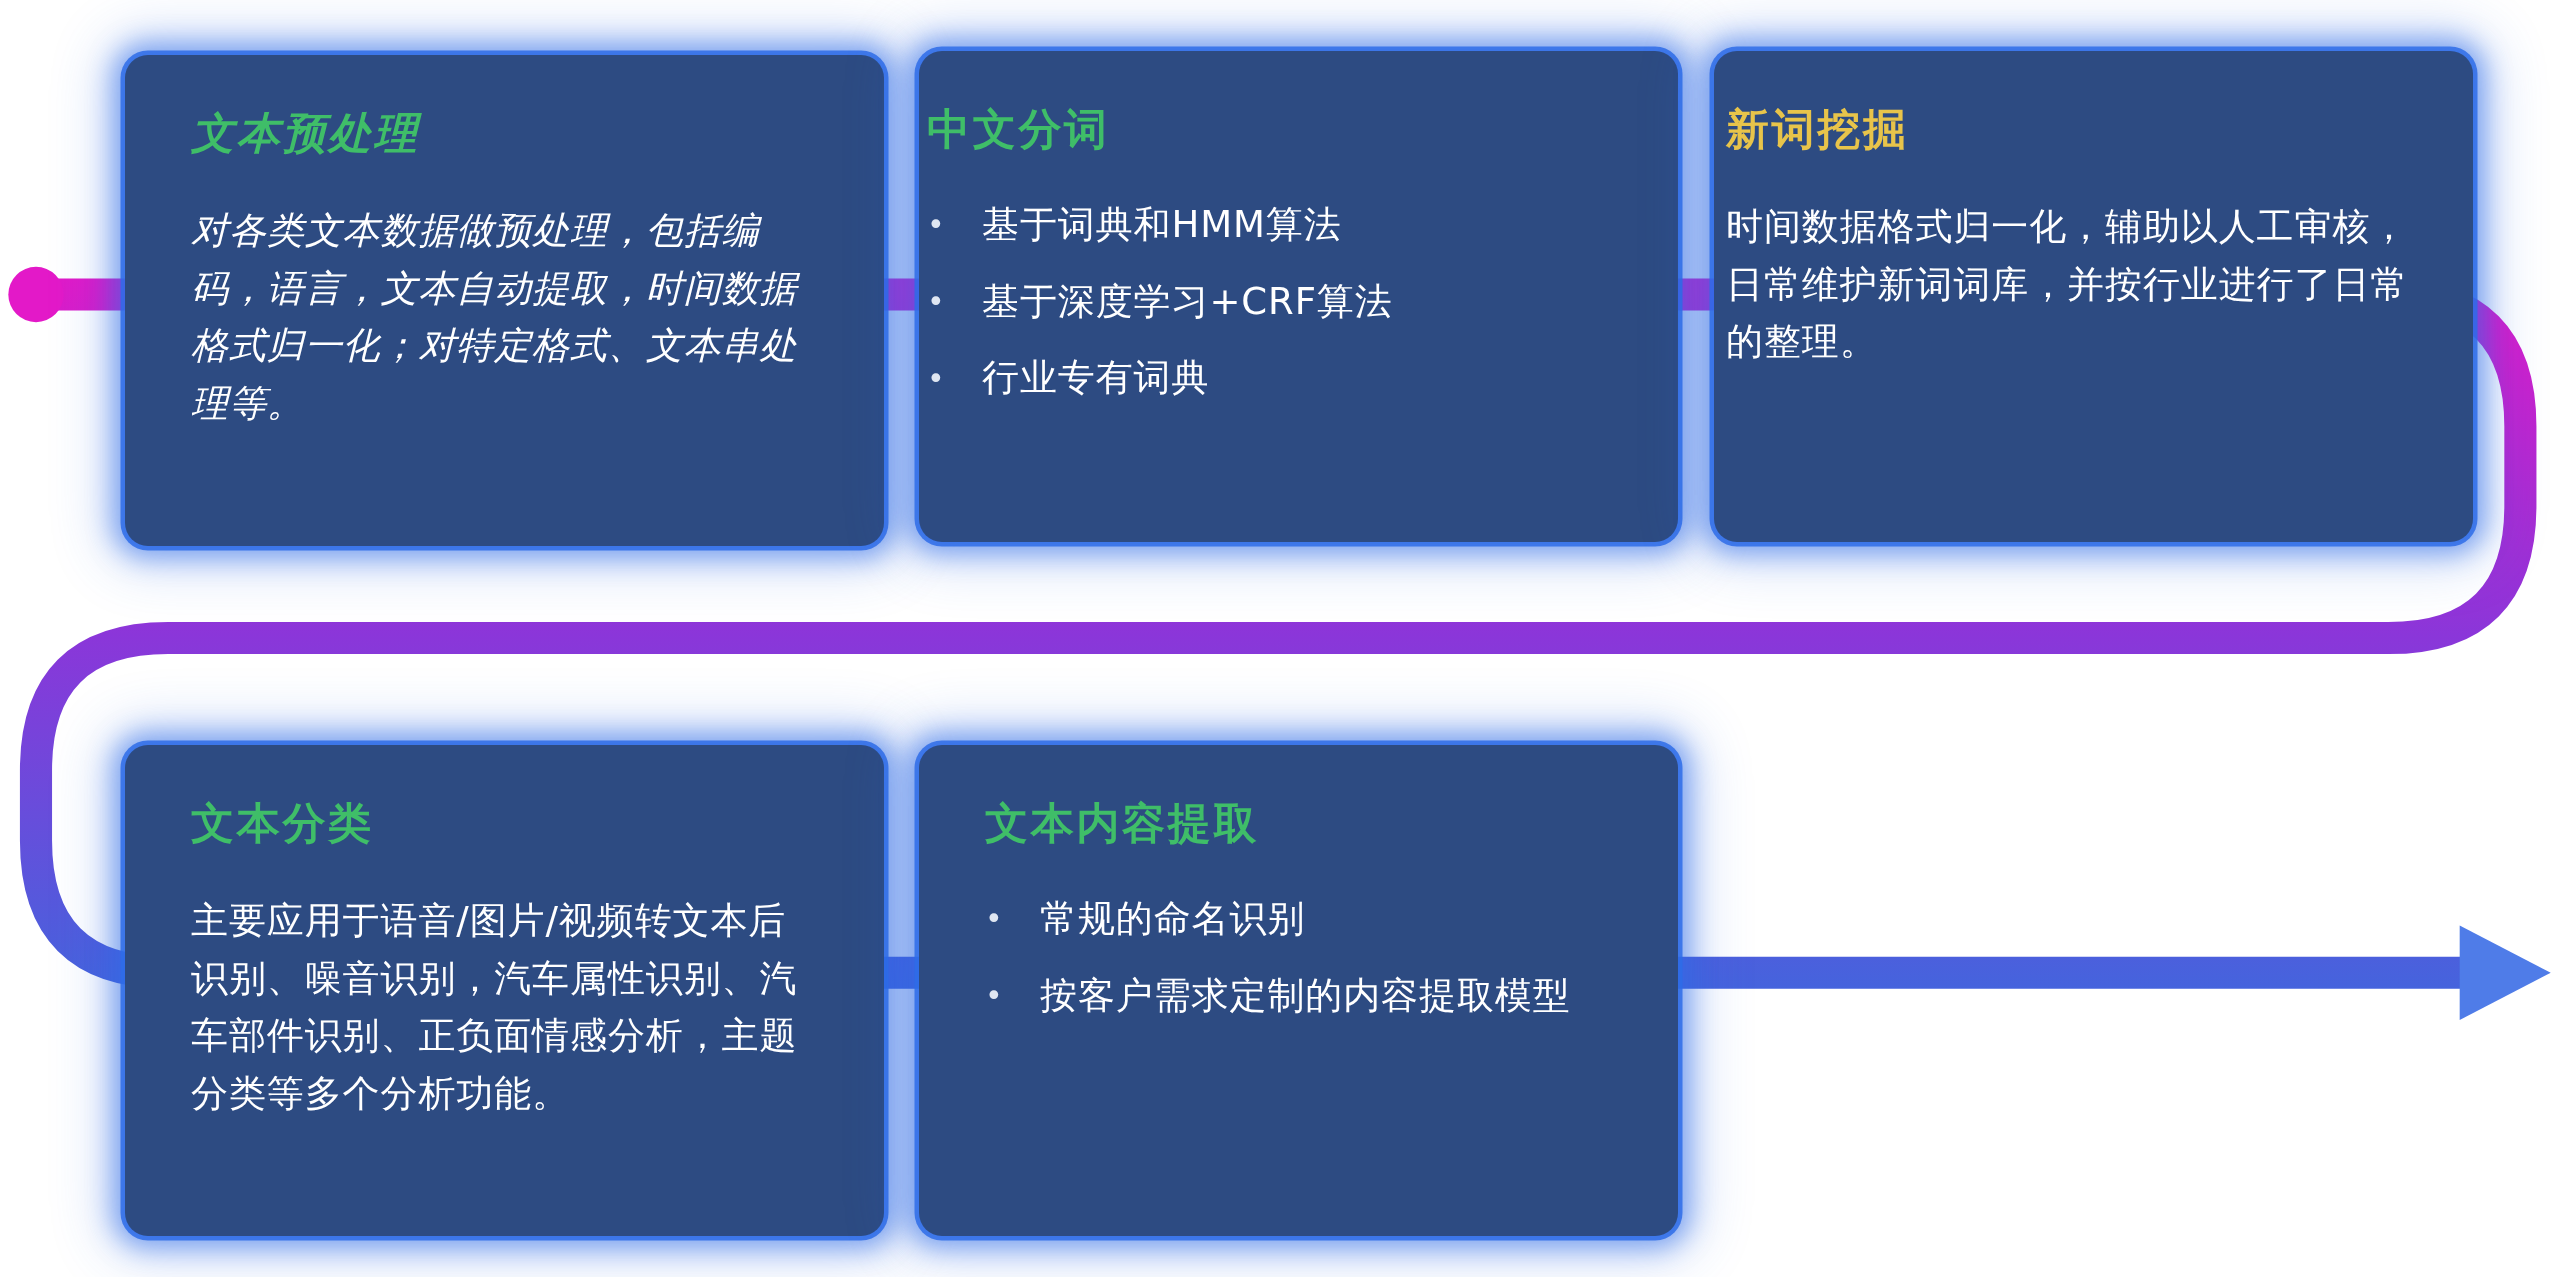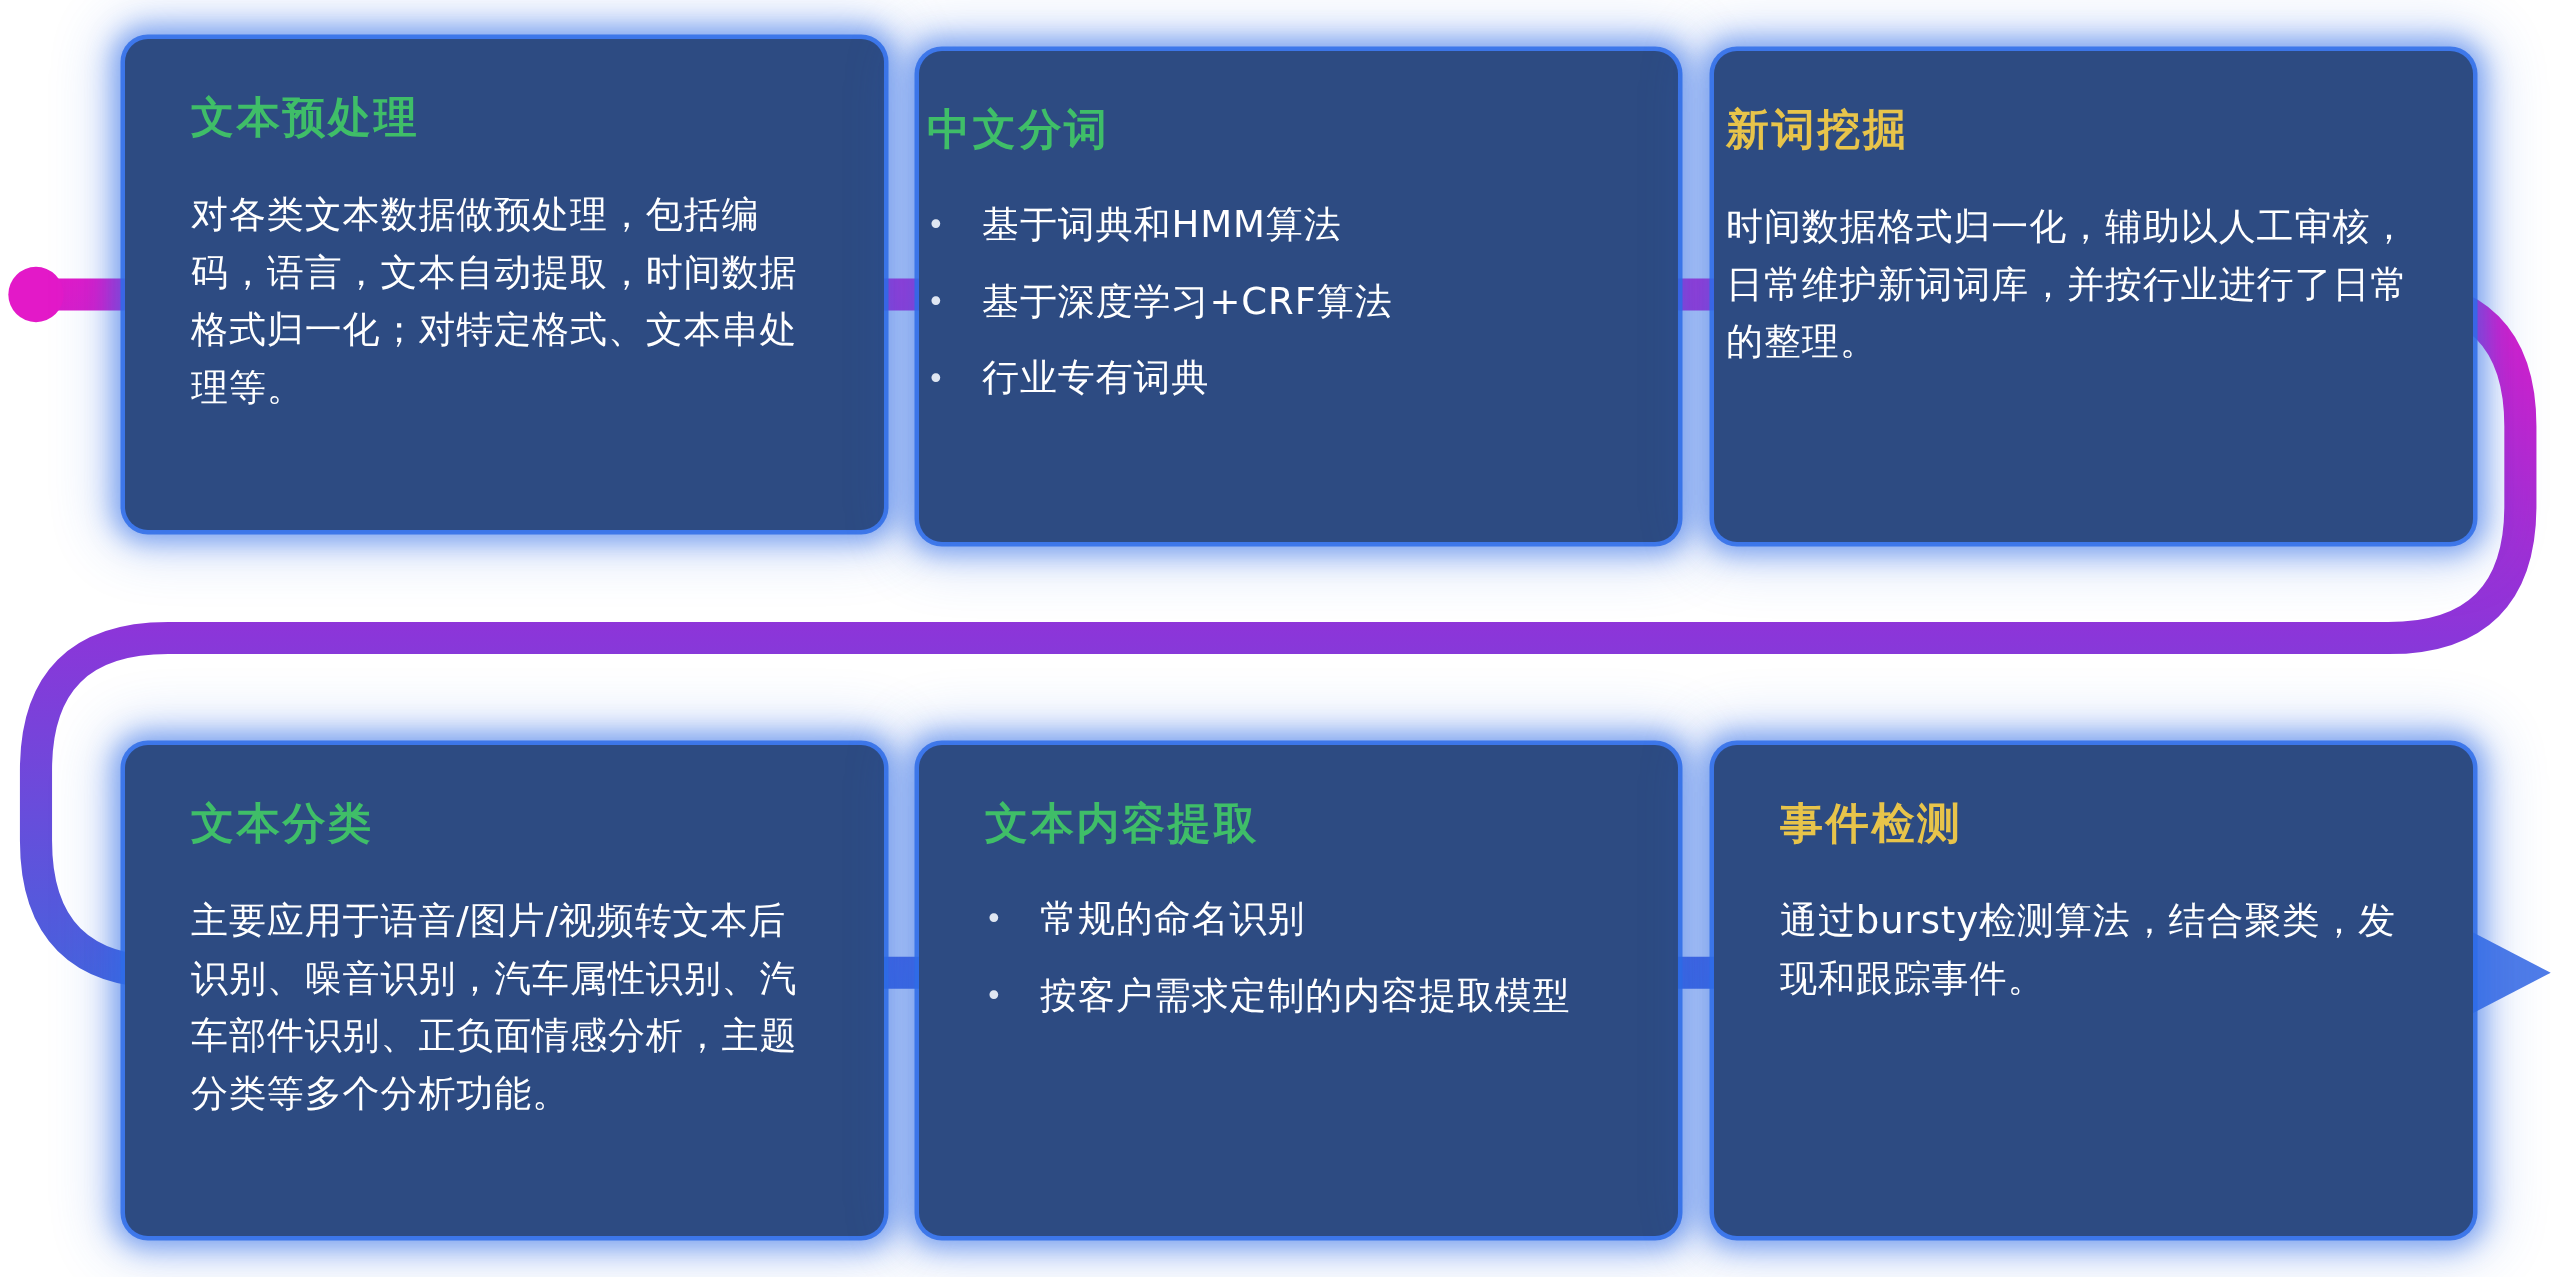--- a/index.html
+++ b/index.html
@@ -26,21 +26,21 @@
     height: 491px;
     background: var(--card-bg, #2d4b82);
     border-radius: 23px;
     padding: 50px 64px 36px 66px;
     z-index: 1;
     box-shadow:
       0 0 0 4.5px rgba(46, 108, 232, 0.85),
       0 0 23px 12.5px rgba(46, 108, 232, 0.50),
       0 0 54px 19.6px rgba(46, 108, 232, 0.25);
   }
-  .card-1 { left: 125px;  top: 39px; }
+  .card-1 { left: 125px;  top: 55px; font-style: italic; }
   .card-2 { left: 919px; top: 51px; padding-left: 8px; }
   .card-3 { left: 1714px; top: 51px; padding-left: 12px; }
   .card-4 { left: 125px;  top: 745px; }
   .card-5 { left: 919px; top: 745px; }
   .card-6 { left: 1714px; top: 745px; }
 
   .card h2 {
     font-size: 43px;
     font-weight: 700;
     letter-spacing: 2.7px;
@@ -131,19 +131,15 @@
         <span class="dot">•</span>
         <span>常规的命名识别</span>
       </li>
       <li>
         <span class="dot">•</span>
         <span>按客户需求定制的内容提取模型</span>
       </li>
     </ul>
   </section>
 
-  <section class="card card-6">
-    <h2 class="title-yellow">事件检测</h2>
-    <p>通过bursty检测算法，结合聚类，发现和跟踪事件。</p>
-  </section>
 
 </div>
 
 
 </body></html>

